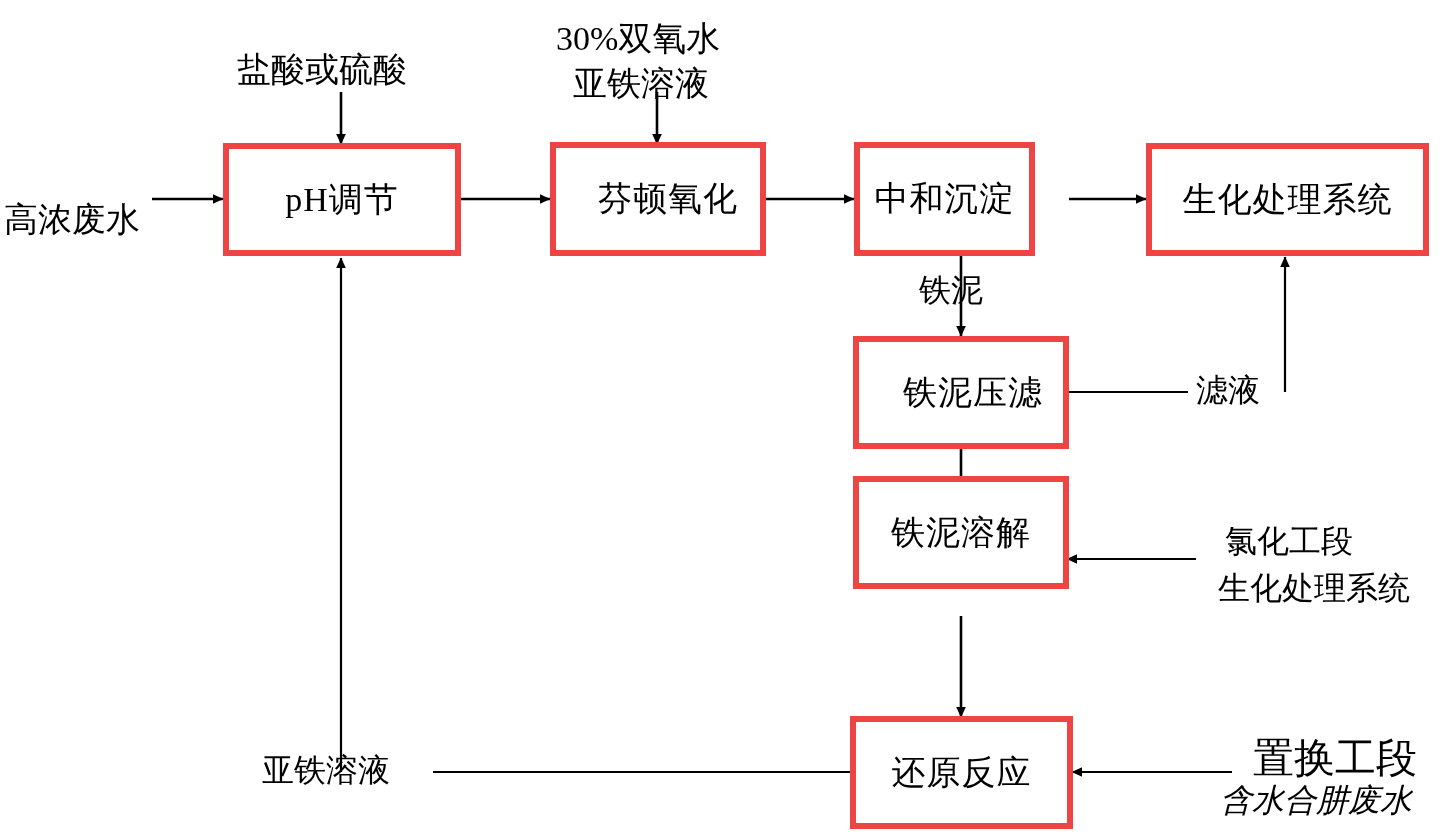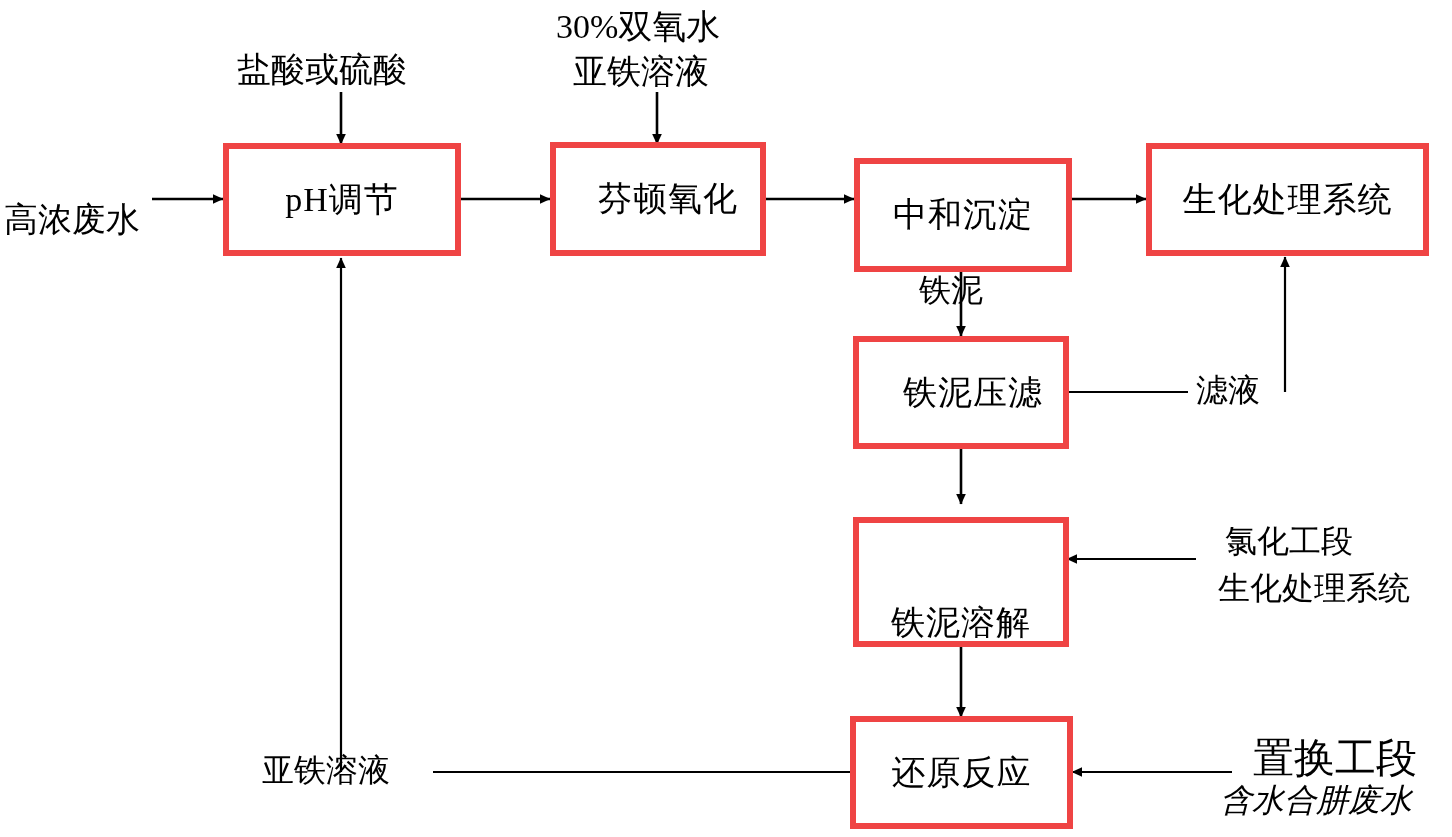--- a/index.html
+++ b/index.html
@@ -40,20 +40,21 @@
   .edge-label {
     position: absolute;
     color: #000000;
     background: transparent;
     white-space: nowrap;
     line-height: 1.15;
     font-size: 32px;
   }
   .edge-label.multi {
     text-align: center;
+    margin-top: 12px;
   }
   .edge-label.right-al { text-align: left; }
 </style>
 </head>
 <body>
 
 <div id="canvas">
 
   <svg id="wires" viewBox="0 0 1452 837" xmlns="http://www.w3.org/2000/svg">
     <defs>
@@ -92,33 +93,33 @@
   </svg>
 
   <div class="node" style="left:223px; top:143px; width:238px; height:113px;">
     <span class="node-label">pH调节</span>
   </div>
 
   <div class="node" style="left:550px; top:142px; width:216px; height:114px;padding-left:20px;">
     <span class="node-label">芬顿氧化</span>
   </div>
 
-  <div class="node" style="left:854px; top:142px; width:218px; height:114px;margin-top:16px;">
+  <div class="node" style="left:854px; top:142px; width:181px; height:114px;">
     <span class="node-label">中和沉淀</span>
   </div>
 
   <div class="node" style="left:1146px; top:143px; width:283px; height:113px;">
     <span class="node-label">生化处理系统</span>
   </div>
 
   <div class="node" style="left:853px; top:336px; width:216px; height:113px;padding-left:24px;">
     <span class="node-label">铁泥压滤</span>
   </div>
 
-  <div class="node" style="left:853px; top:517px; width:216px; height:130px;align-items:flex-end;">
+  <div class="node" style="left:853px; top:476px; width:216px; height:113px;">
     <span class="node-label">铁泥溶解</span>
   </div>
 
   <div class="node" style="left:850px; top:716px; width:223px; height:113px;">
     <span class="node-label">还原反应</span>
   </div>
 
   <div class="edge-label" style="left:4px; top:178px; font-size:34px;margin-top:22px;">高浓废水</div>
 
   <div class="edge-label" style="left:237px; top:50px; font-size:34px;">盐酸或硫酸</div>

